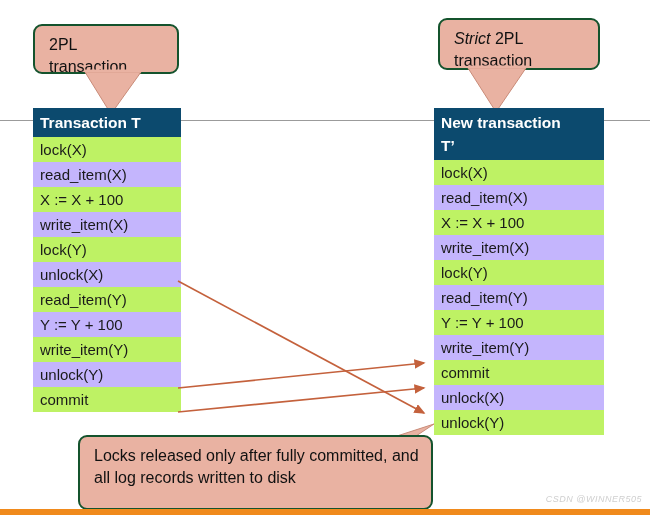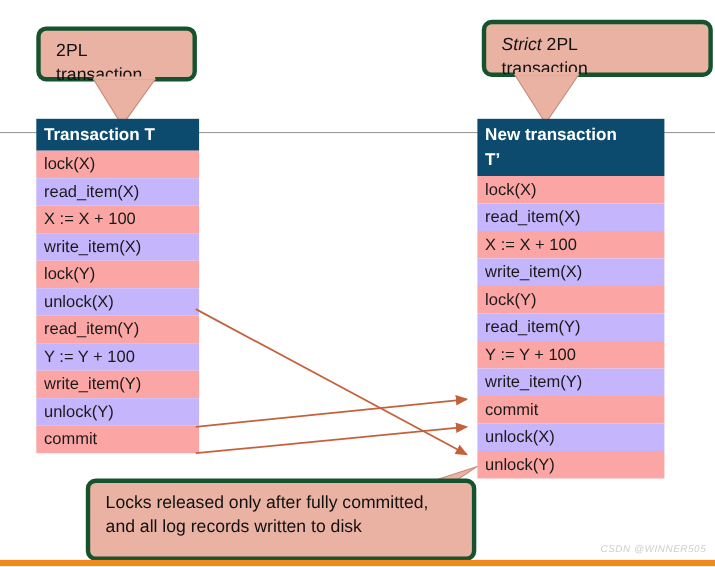--- a/index.html
+++ b/index.html
@@ -64,42 +64,42 @@
   .trow {
     font-size: 15px;
     line-height: 25px;
     height: 25px;
     padding-left: 7px;
     box-sizing: border-box;
     color: #1a1a1a;
     white-space: nowrap;
     overflow: hidden;
   }
-  .trow.odd  { background: #fca5a5; }
+  .trow.odd  { background: #bef264; }
   .trow.even { background: #c4b5fd; }
 
   #table-left  { left: 33px; top: 108px; width: 148px; }
   #table-right { left: 434px; top: 108px; width: 170px; }
 
   
   .callout {
     position: absolute;
     background: #e9b2a2;
-    border: 4px solid #14532d;
+    border: 2px solid #14532d;
     border-radius: 9px;
     color: #111111;
     font-size: 16px;
     line-height: 22px;
     box-sizing: border-box;
     padding: 8px 12px 8px 14px;
   }
   .callout .em { font-style: italic; }
 
   #callout-left   { left: 33px;  top: 24px;  width: 146px; height: 50px; }
-  #callout-right  { left: 438px; top: 18px;  width: 210px; height: 52px; }
+  #callout-right  { left: 438px; top: 18px;  width: 162px; height: 52px; }
   #callout-bottom { left: 78px;  top: 435px; width: 355px; height: 75px; }
 
   .svgtail { position: absolute; overflow: visible; }
 
   
   #arrows {
     position: absolute;
     left: 0;
     top: 0;
     width: 650px;

